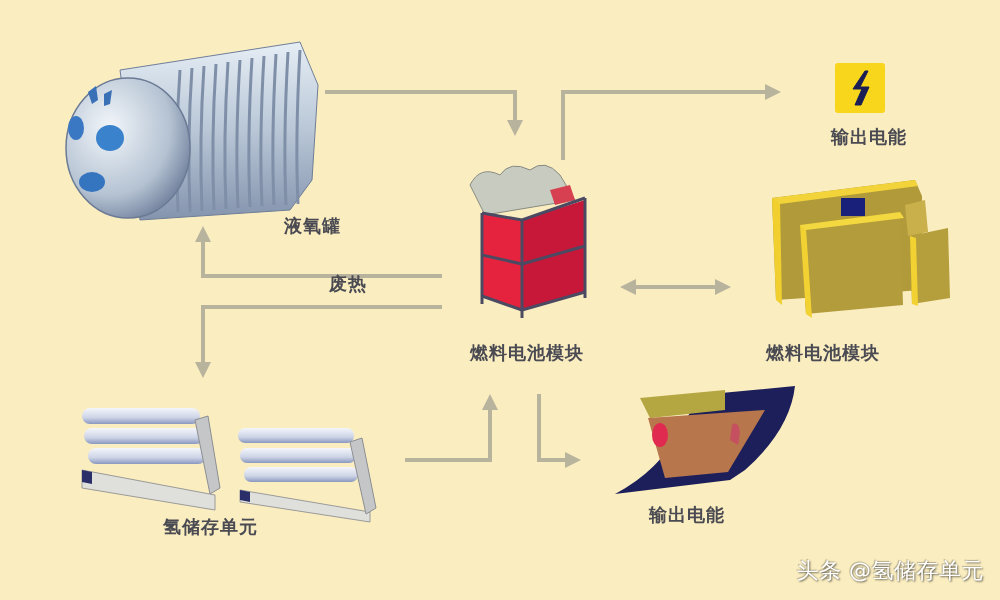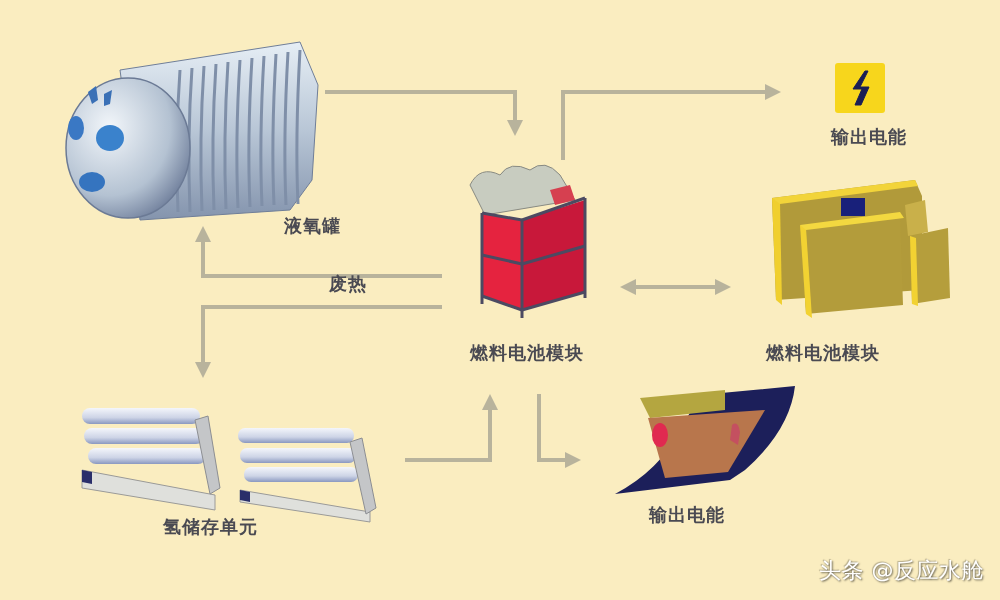--- a/index.html
+++ b/index.html
@@ -168,13 +168,13 @@
 </svg>
 
 <div class="label" style="left:284px;top:214px;">液氧罐</div>
 <div class="label" style="left:831px;top:125px;">输出电能</div>
 <div class="label" style="left:329px;top:272px;">废热</div>
 <div class="label" style="left:470px;top:341px;">燃料电池模块</div>
 <div class="label" style="left:766px;top:341px;">燃料电池模块</div>
 <div class="label" style="left:123px;top:515px;margin-left:40px;">氢储存单元</div>
 <div class="label" style="left:649px;top:503px;">输出电能</div>
 
-<div class="watermark">头条 @反应水舱</div>
+<div class="watermark">头条 @氢储存单元</div>
 
 </body></html>

